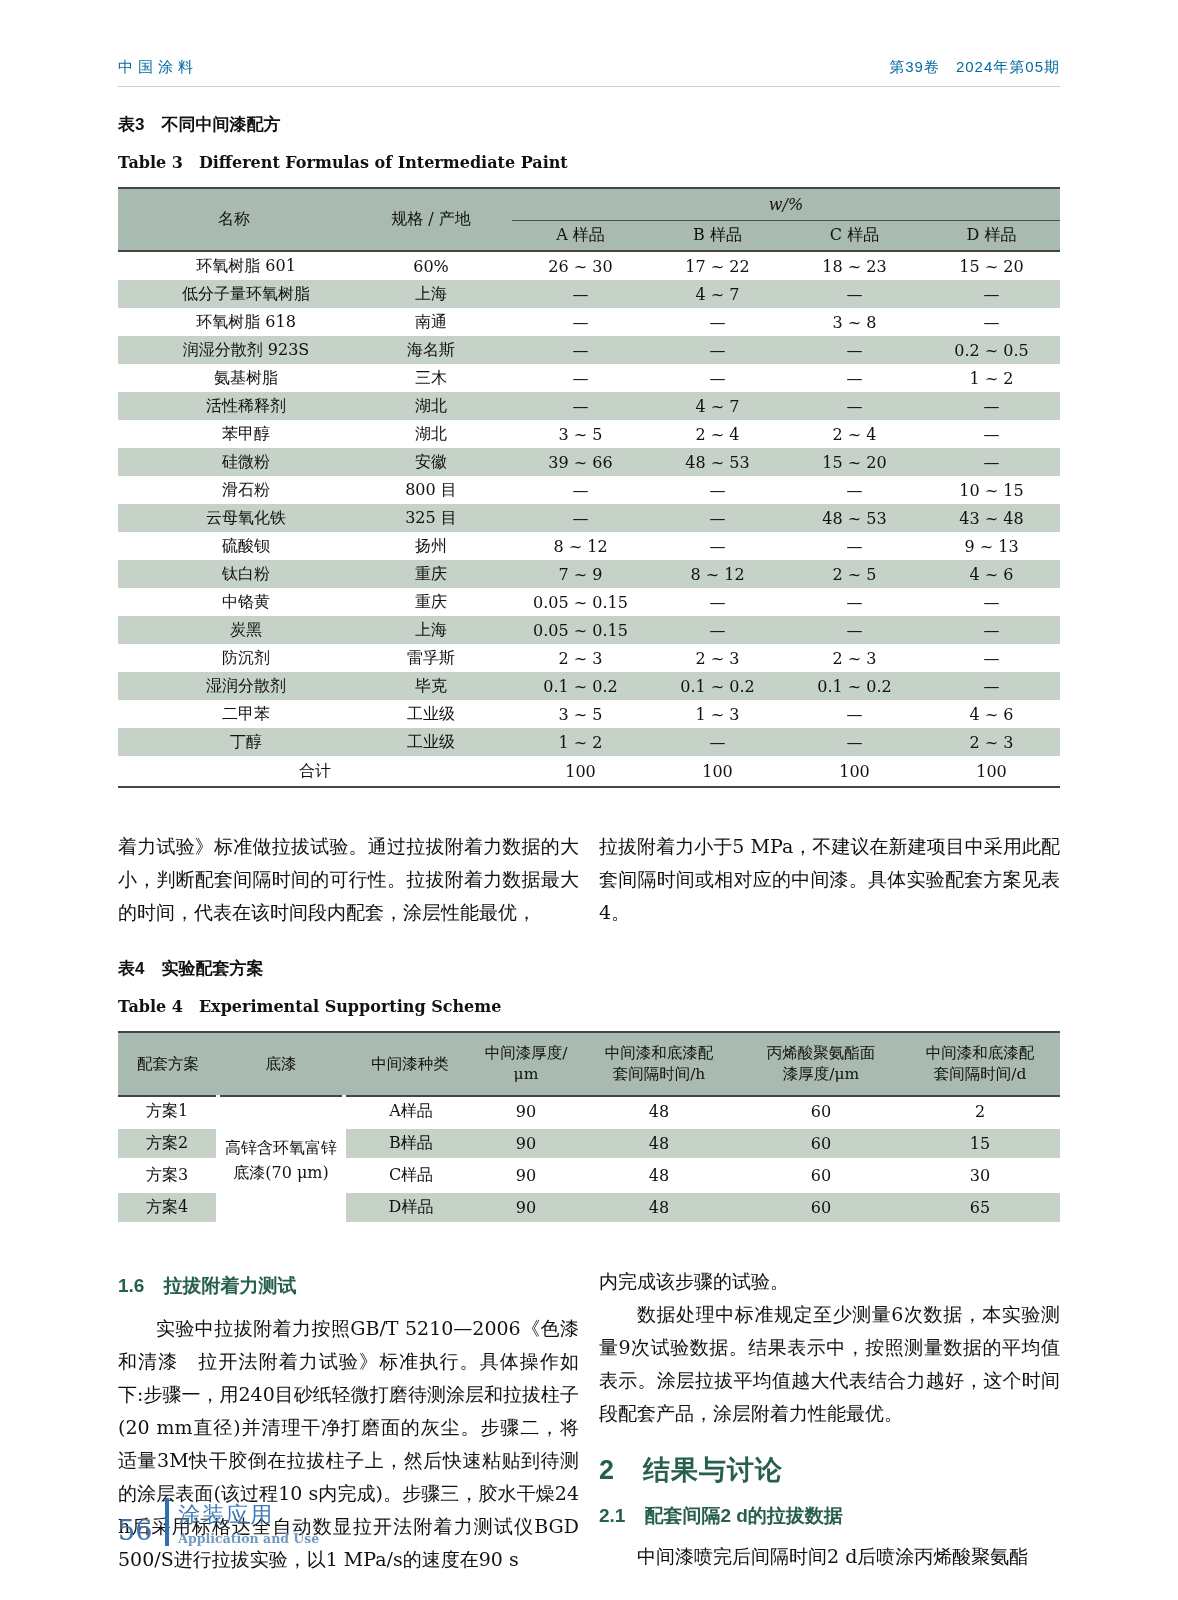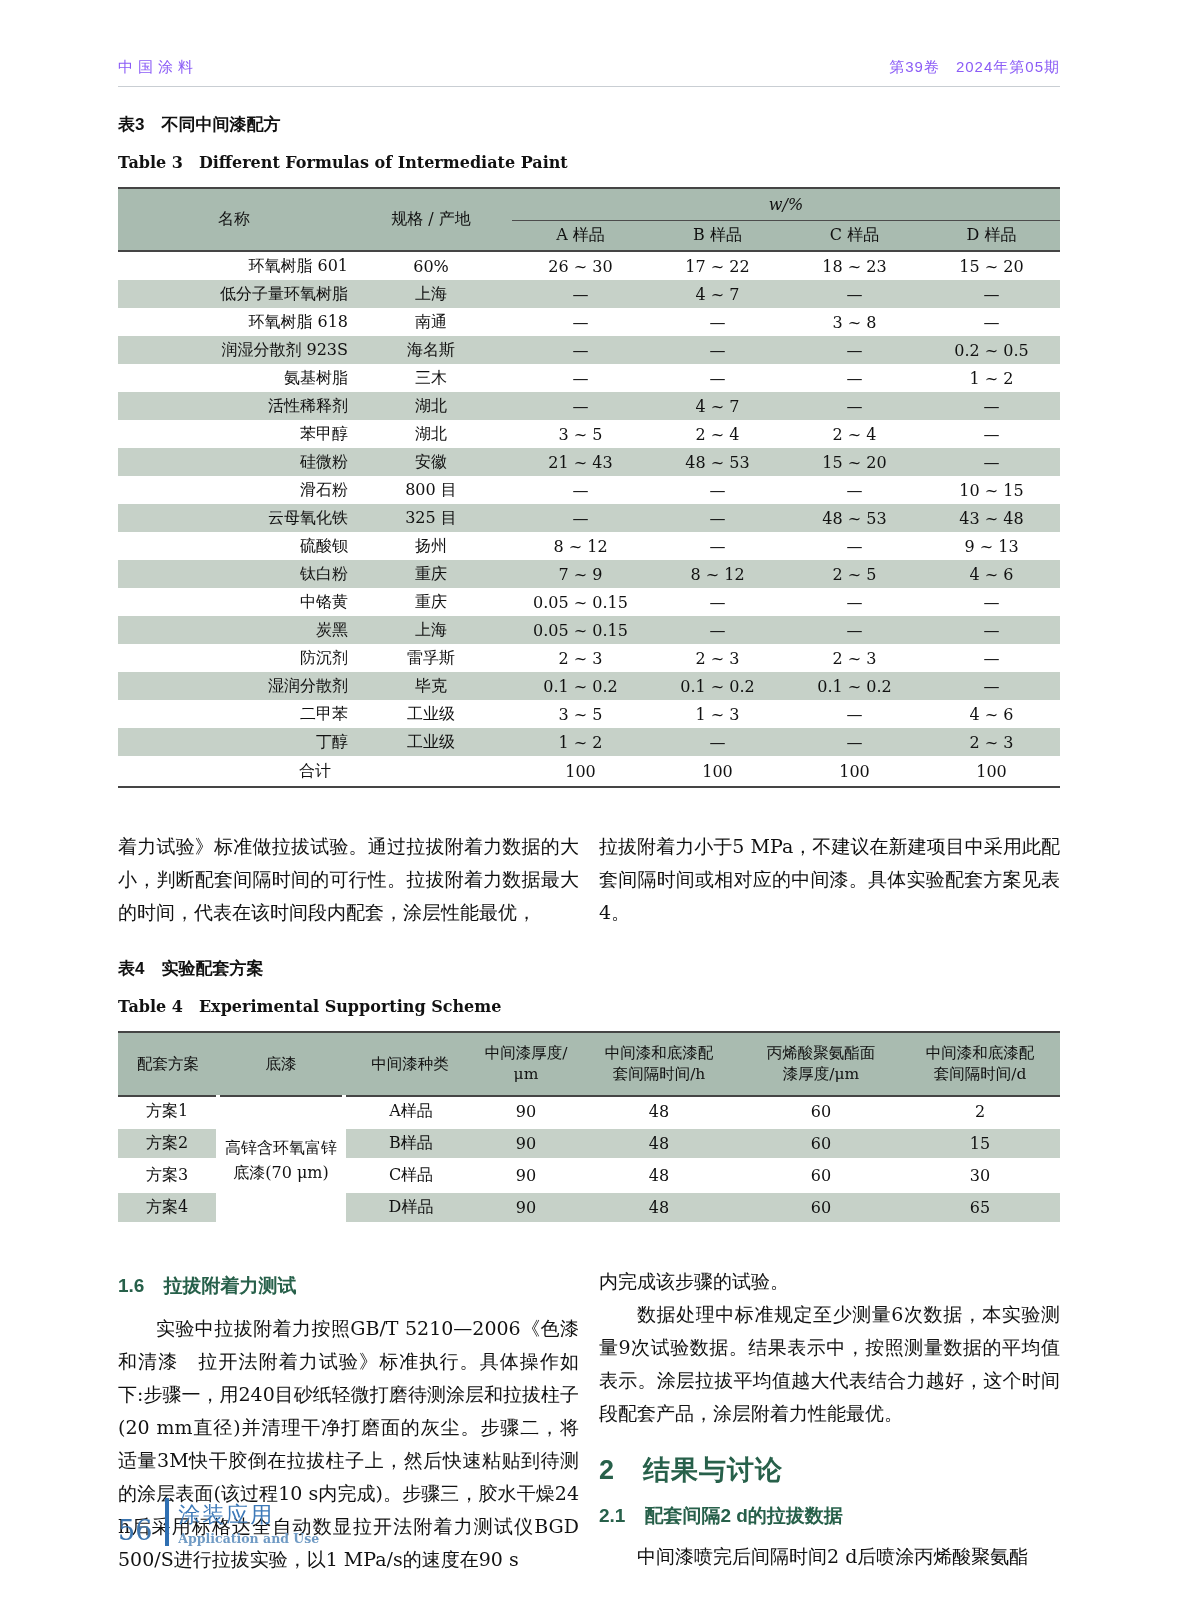--- a/index.html
+++ b/index.html
@@ -5,39 +5,39 @@
   html,body{margin:0;padding:0;background:#ffffff;}
   .page{
     width:1178px;height:1600px;position:relative;box-sizing:border-box;
     padding:58px 118px 0;overflow:hidden;background:#fff;
     font-family:"DejaVu Serif","Liberation Serif",serif;color:#111;
   }
   
   .page-header{
     display:flex;justify-content:space-between;align-items:flex-end;
     padding-bottom:9px;border-bottom:1px solid #c9ced3;
-    color:#8b5cf6;font-family:"Liberation Sans",sans-serif;font-size:15px;
+    color:#0369a1;font-family:"Liberation Sans",sans-serif;font-size:15px;
   }
   .journal{letter-spacing:5px;}
   .issue{letter-spacing:1px;}
   
   .table-caption{text-align:left;margin-top:26px;}
   .cap-zh{font-family:"Liberation Sans",sans-serif;font-weight:bold;font-size:17px;}
   .cap-en{font-family:"DejaVu Serif","Liberation Serif",serif;font-weight:bold;font-size:16px;margin-top:17px;}
   
   #table3{border-collapse:collapse;width:100%;margin-top:13px;font-size:16px;
           border-top:2px solid #454545;border-bottom:2px solid #454545;}
   #table3 thead{border-bottom:2px solid #454545;}
   #table3 thead th{background:#a9bbb0;font-weight:normal;text-align:center;padding:0 2px;}
   #table3 tr.head-top th{height:31px;}
   #table3 tr.head-sub th{height:29px;background:#a9bbb0;}
   #table3 th.wp{font-style:italic;border-bottom:1px solid #4c4c4c;}
   #table3 td{height:28px;text-align:center;padding:0 2px;}
   #table3 tbody tr.stripe{background:#c6d1c8;}
-  #table3 td.name-col{text-align:right;padding-left:26px;}
+  #table3 td.name-col{text-align:center;padding-left:26px;}
   #table3 .total-row td{height:30px;background:#fff;}
   
   #table4{border-collapse:collapse;width:100%;margin-top:13px;font-size:16px;
           border-top:2px solid #454545;border-bottom:2px solid #000000;}
   #table4 thead{border-bottom:2px solid #454545;}
   #table4 thead th{background:#a9bbb0;font-weight:normal;white-space:pre-line;
                    height:58px;vertical-align:middle;font-size:15.5px;line-height:21px;padding:2px;}
   #table4 tbody td{height:27px;text-align:center;border-bottom:3px solid #fff;}
   #table4 tbody tr.stripe{background:#c6d1c8;}
   #table4 td.t4-scheme{border-right:4px solid #fff;}
@@ -151,21 +151,21 @@
           <td class="name-col">苯甲醇</td>
           <td>湖北</td>
           <td>3 ~ 5</td>
           <td>2 ~ 4</td>
           <td>2 ~ 4</td>
           <td>—</td>
         </tr>
         <tr class="stripe">
           <td class="name-col">硅微粉</td>
           <td>安徽</td>
-          <td>21 ~ 43</td>
+          <td>39 ~ 66</td>
           <td>48 ~ 53</td>
           <td>15 ~ 20</td>
           <td>—</td>
         </tr>
         <tr>
           <td class="name-col">滑石粉</td>
           <td>800 目</td>
           <td>—</td>
           <td>—</td>
           <td>—</td>

